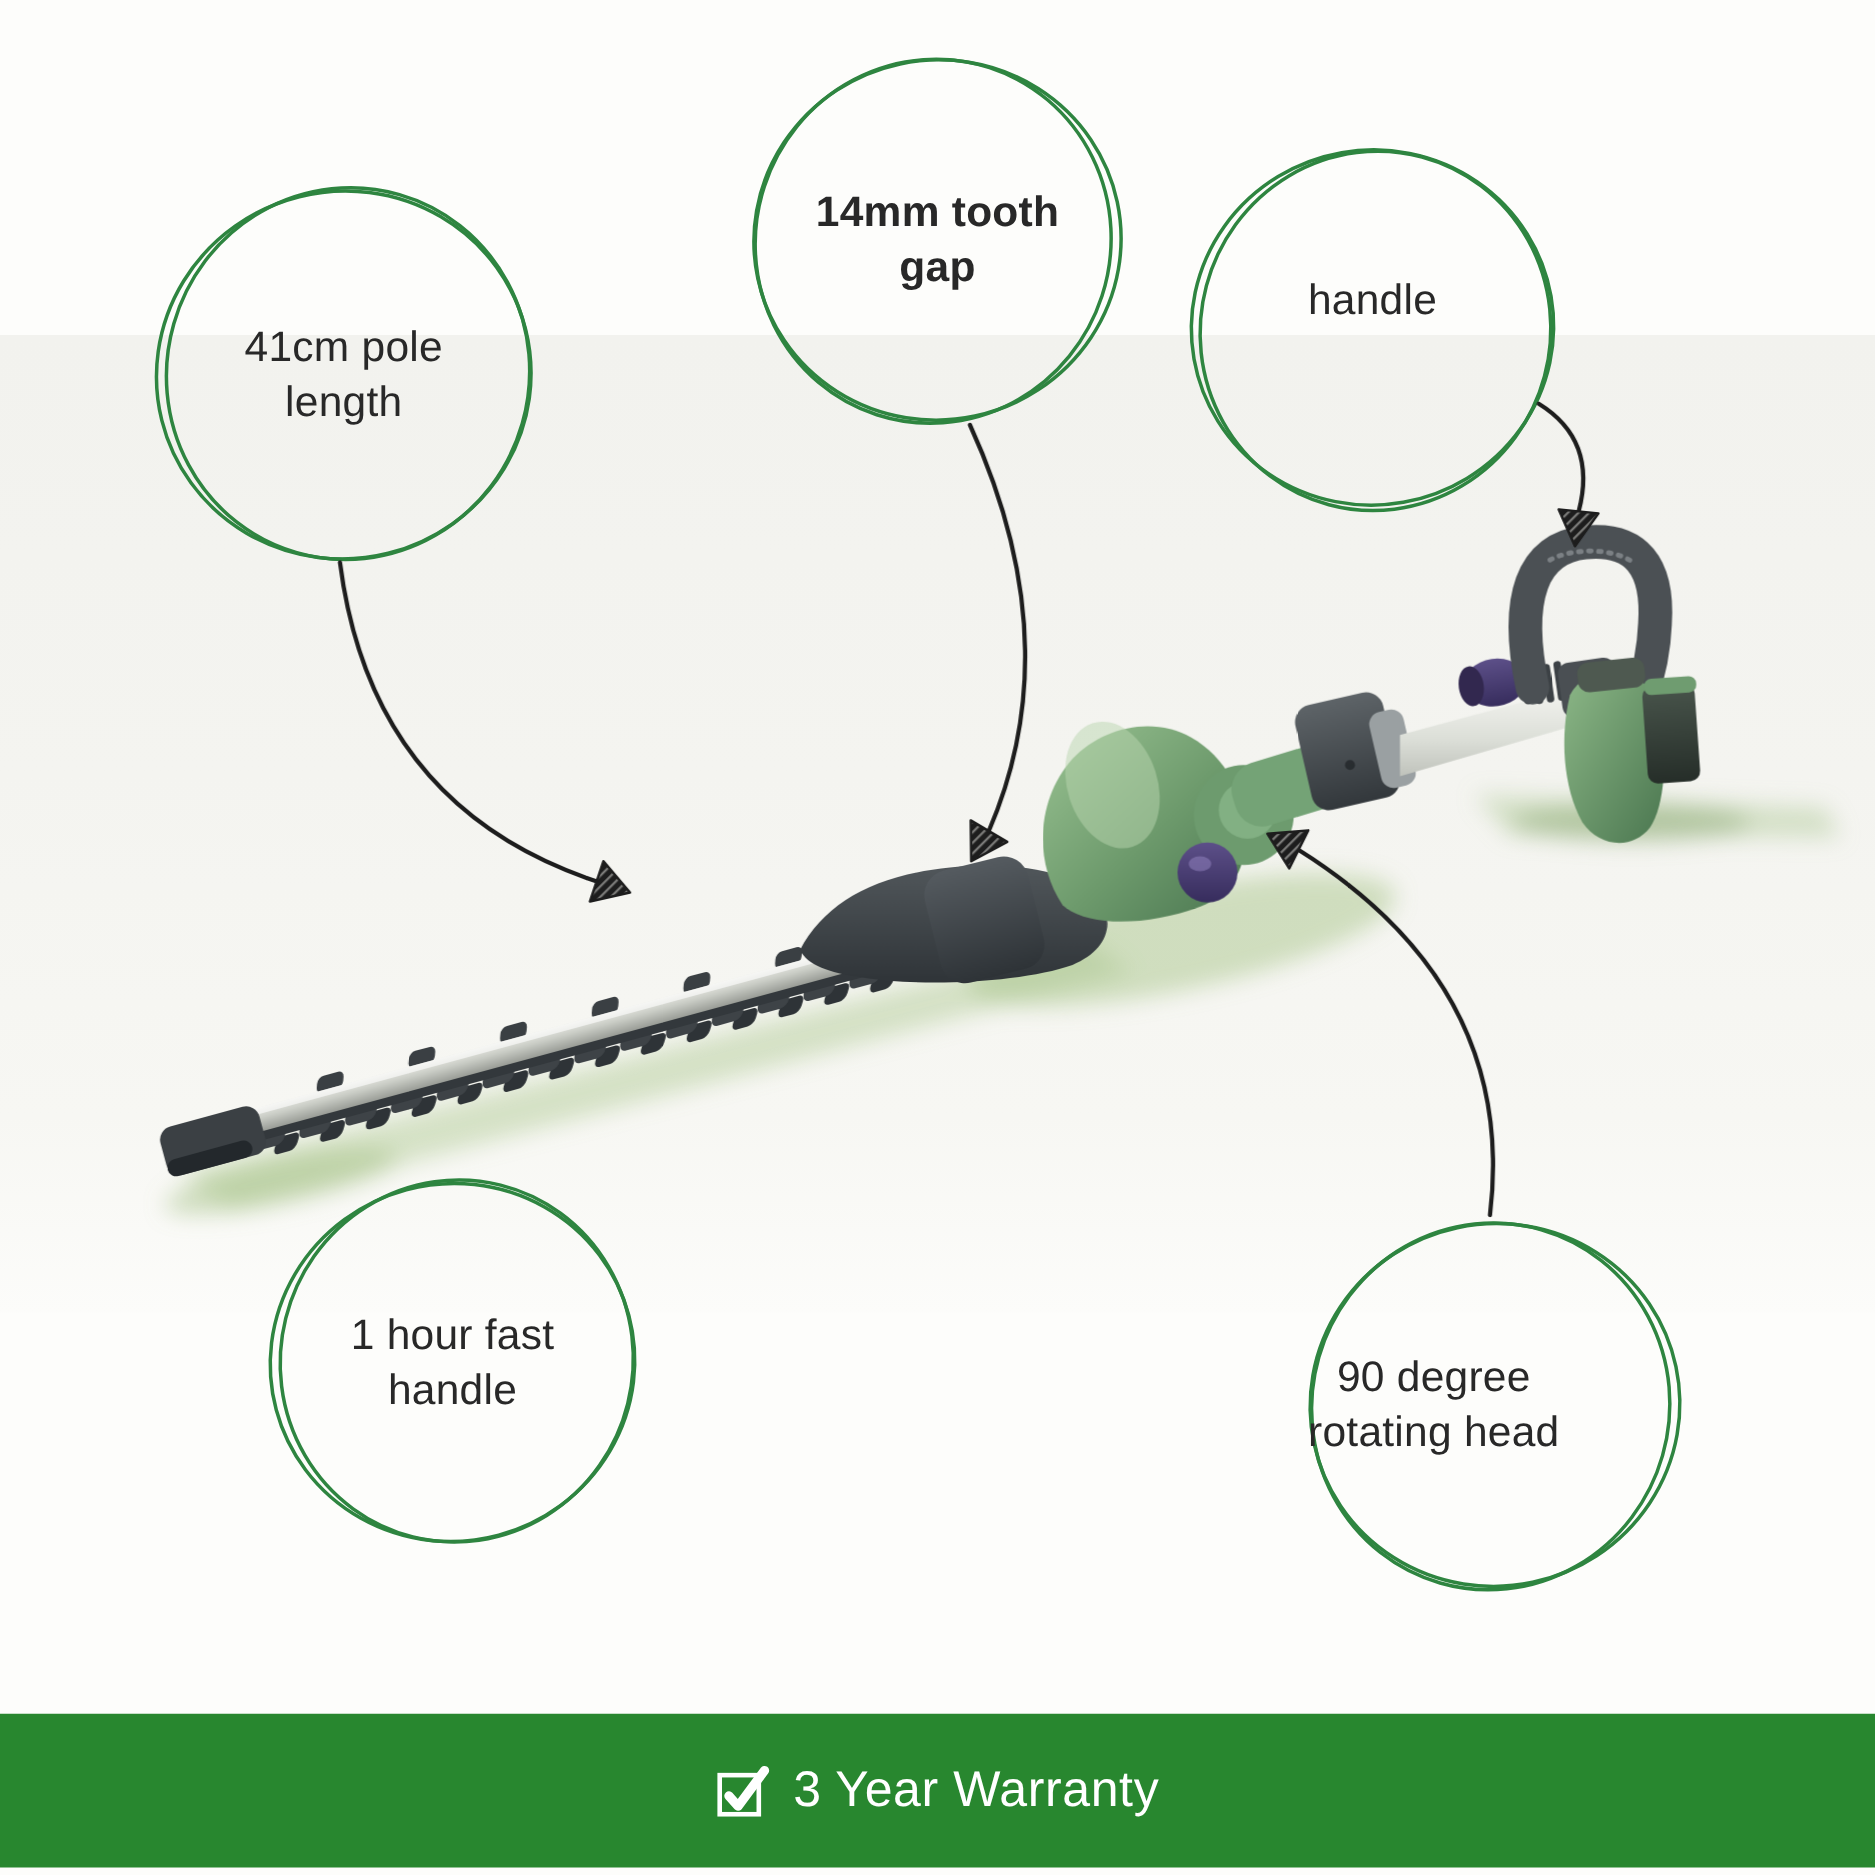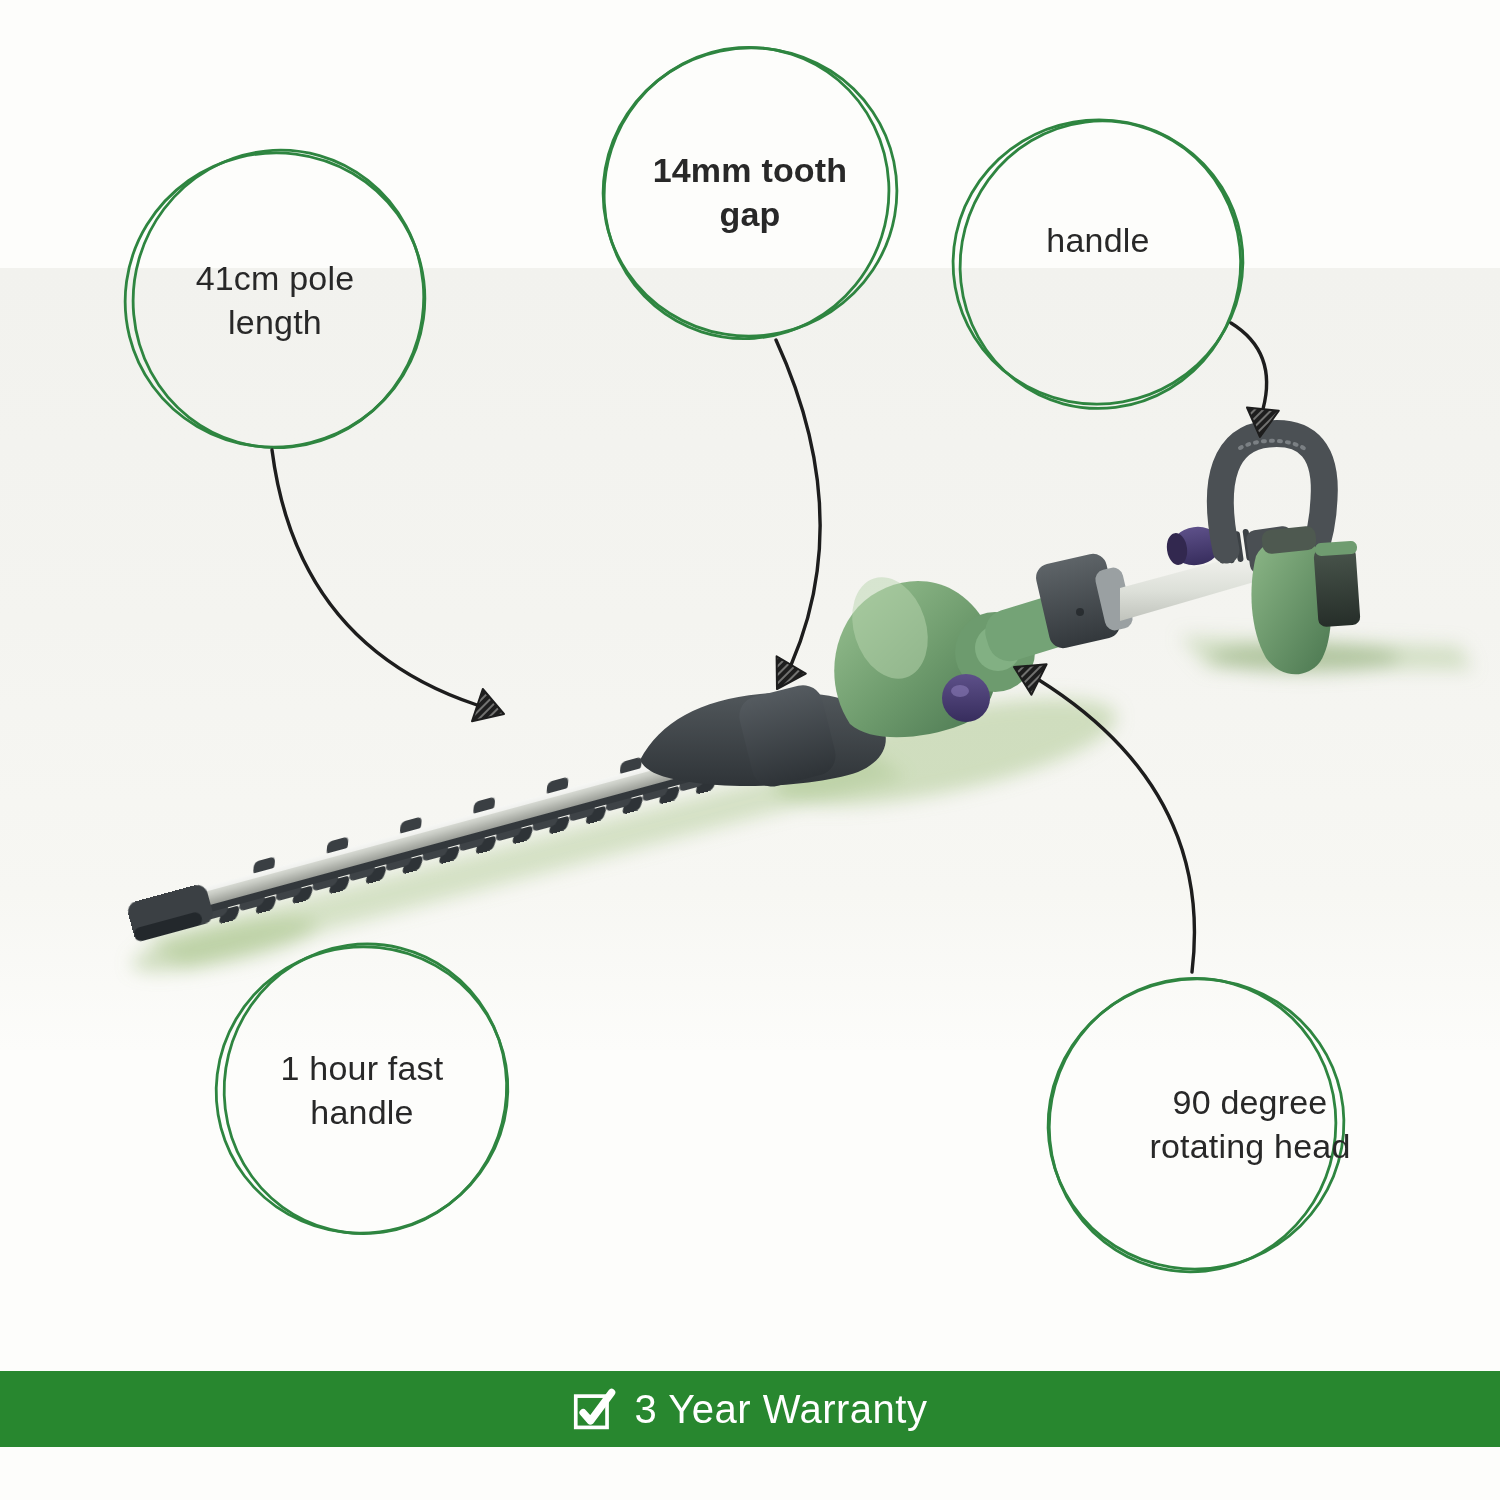--- a/index.html
+++ b/index.html
@@ -23,21 +23,21 @@
   .ring ellipse{fill:none;stroke:var(--accent-green);stroke-width:2.8;}
   .arrow path.lead{fill:none;stroke:var(--arrow-black);stroke-width:3.4;stroke-linecap:round;}
   .arrow polygon{fill:url(#hatch);stroke:var(--arrow-black);stroke-width:2;stroke-linejoin:round;}
   .callout{
     position:absolute;width:330px;text-align:center;
     font-size:34px;line-height:44px;font-weight:500;color:var(--text-dark);
     letter-spacing:.2px;
   }
   .callout span{display:block;}
   .banner{
-    position:absolute;left:0;top:1371px;width:1500px;height:76px;
+    position:absolute;left:0;top:1371px;width:1500px;height:123px;
     background:var(--banner-green);
     display:flex;align-items:center;justify-content:center;gap:16px;
   }
   .banner .label{
     color:var(--banner-text);font-size:40px;font-weight:500;letter-spacing:.5px;
   }
   .check-icon{width:46px;height:46px;display:block;}
 </style>
 </head>
 <body>
@@ -249,21 +249,21 @@
     <span>14mm tooth</span>
     <span>gap</span>
   </div>
   <div class="callout" style="left:933px;top:218px;">
     <span>handle</span>
   </div>
   <div class="callout" style="left:197px;top:1046px;">
     <span>1 hour fast</span>
     <span>handle</span>
   </div>
-  <div class="callout" style="left:1085px;top:1080px;">
+  <div class="callout" style="left:982px;top:1080px;">
     <span>90 degree</span>
     <span>rotating head</span>
   </div>
 
   <div class="banner">
     <svg class="check-icon" viewBox="0 0 50 46">
       <rect x="3" y="9" width="34" height="34" fill="none" stroke="#ffffff" stroke-width="4"></rect>
       <path d="M 11,27 L 19,36 L 42,5" fill="none" stroke="#ffffff" stroke-width="8" stroke-linecap="round" stroke-linejoin="round"></path>
     </svg>
     <span class="label">3 Year Warranty</span>

